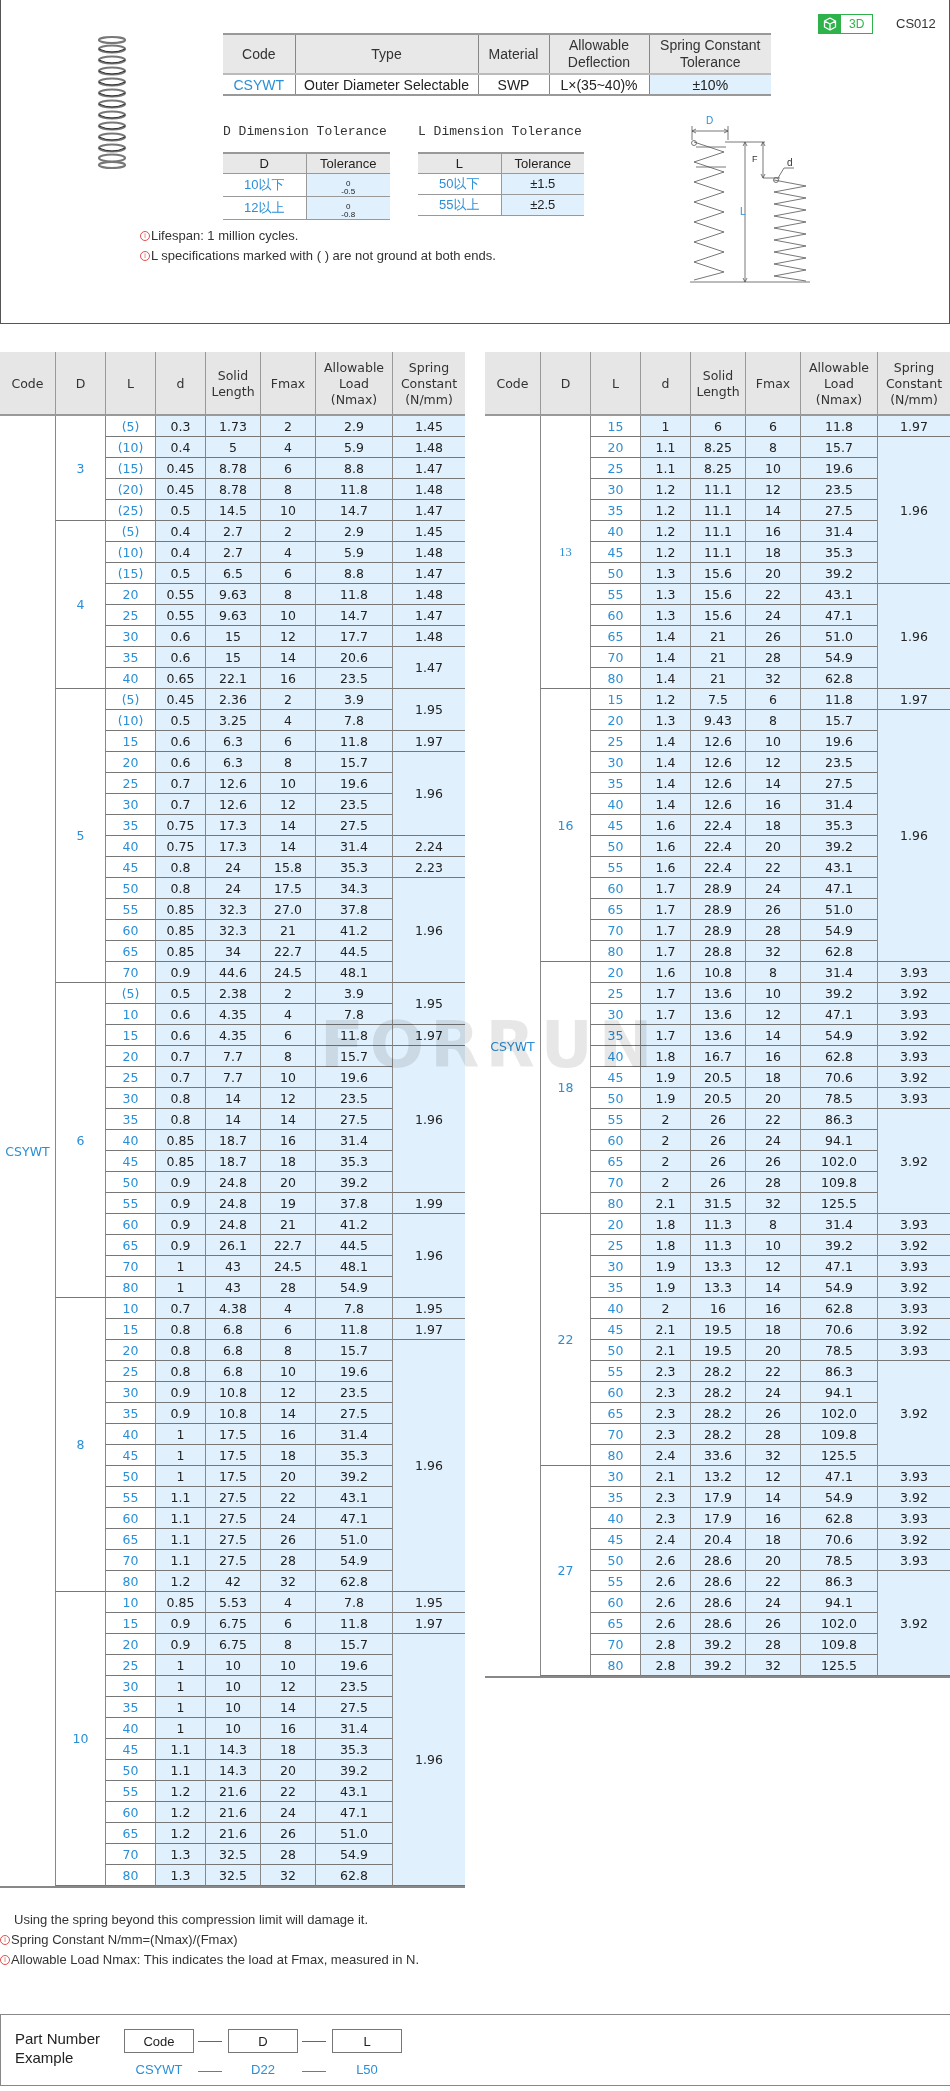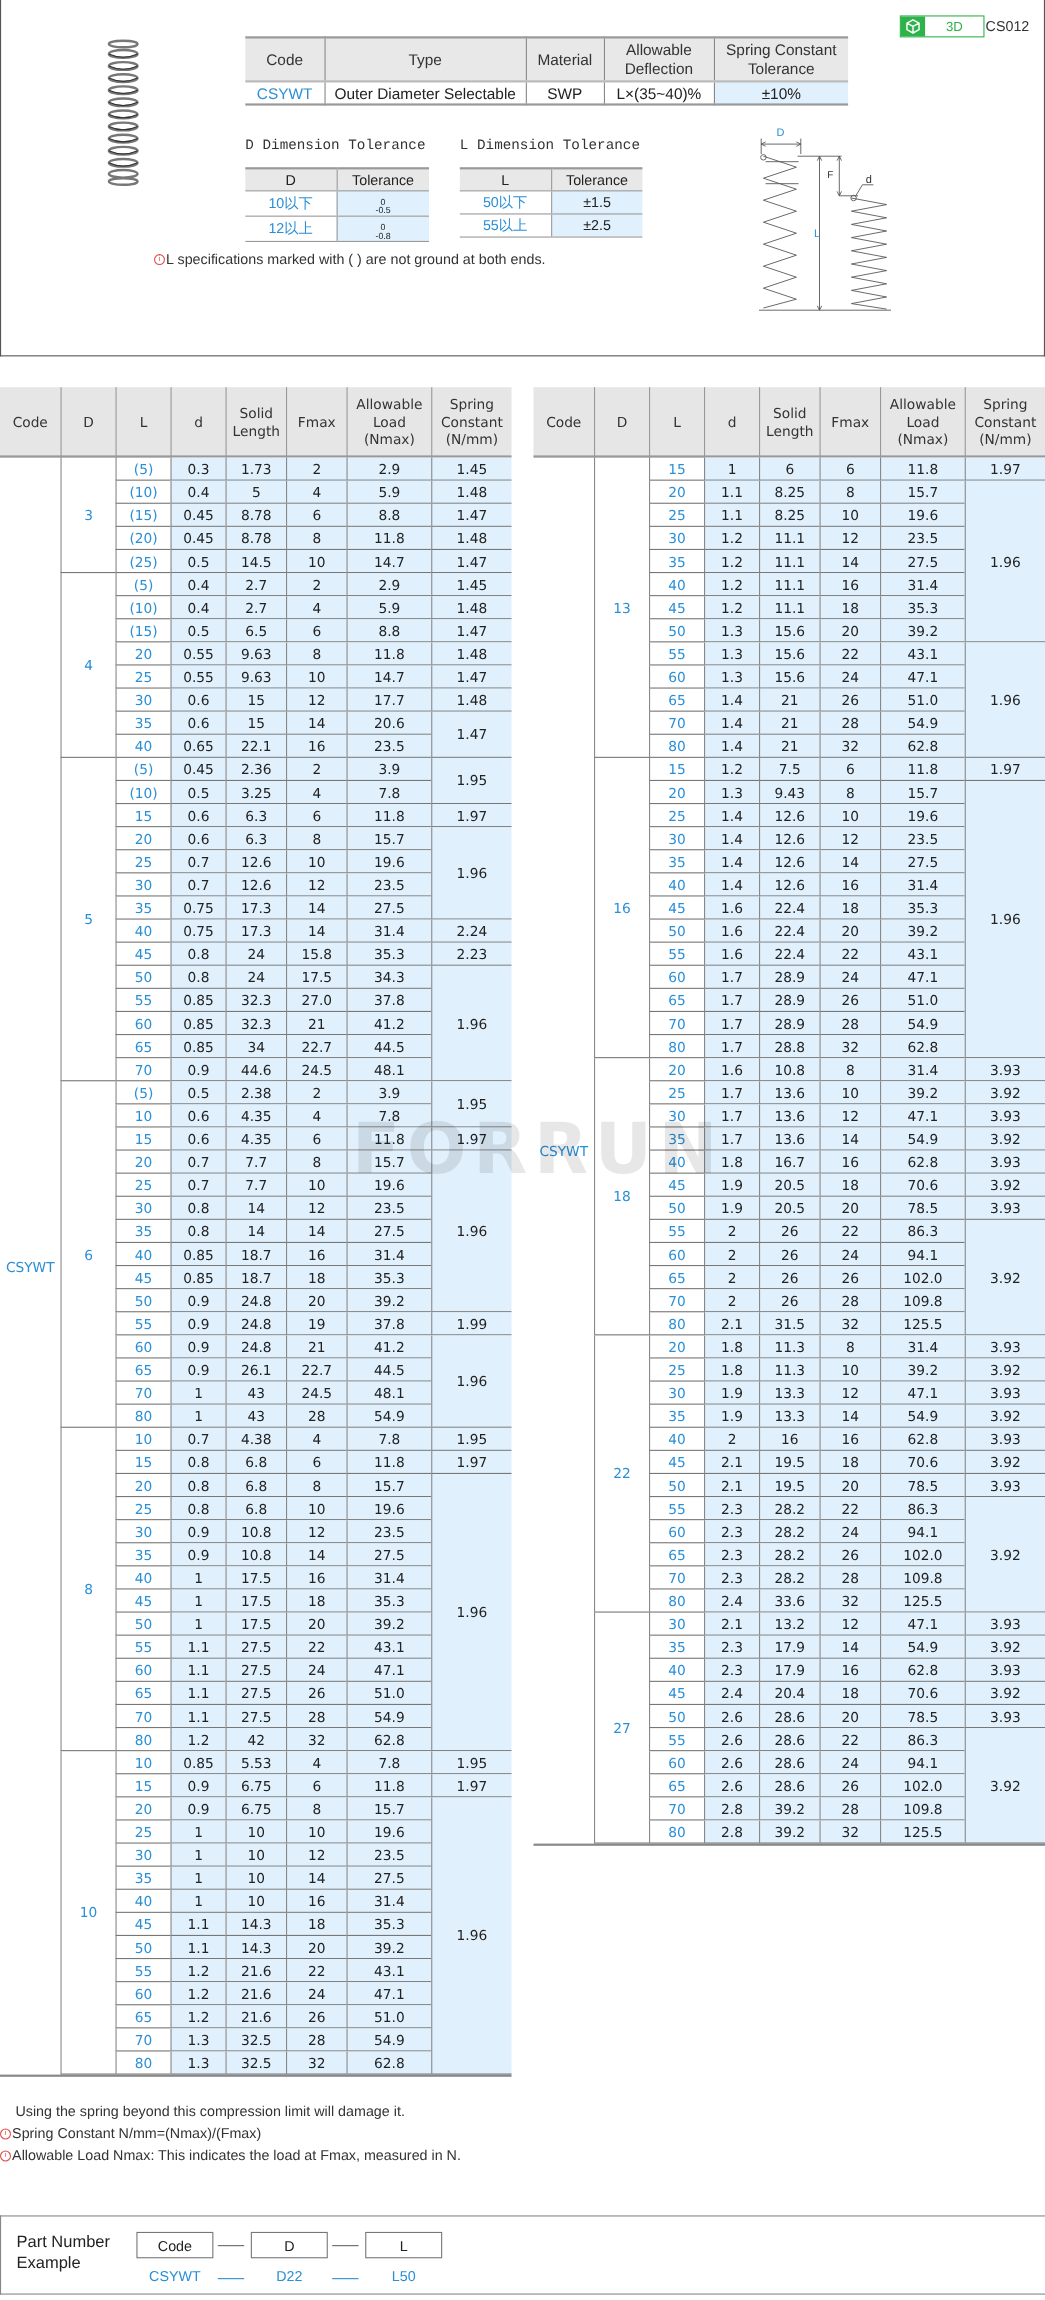--- a/index.html
+++ b/index.html
@@ -1,21 +1,21 @@
 <!DOCTYPE html>
 <html><head>
 <meta charset="utf-8">
 <style>
   * { box-sizing: border-box; margin: 0; padding: 0; }
   body { width: 950px; height: 2091px; background: #fff; font-family: "DejaVu Sans", "Liberation Sans", sans-serif; color: #222; position: relative; overflow: hidden; }
   .top-panel { position: absolute; left: 0; top: 0; width: 950px; height: 324px; border: 1px solid #555; border-top: none; border-left: none; }
   .top-panel .lb { position:absolute; left:0; top:0; width:1px; height:324px; background:#555; }
   .badge { position: absolute; top: 14px; left: 818px; display: flex; align-items: center; height: 20px; border: 1px solid #2eb34a; }
   .badge .cube { width: 22px; height: 18px; background: #2eb34a; display: flex; align-items: center; justify-content: center; }
-  .badge .txt { color: #2eb34a; font-size: 12px; padding: 0 19px; font-family: "Liberation Sans", sans-serif; }
+  .badge .txt { color: #2eb34a; font-size: 12px; padding: 0 8px; font-family: "Liberation Sans", sans-serif; }
   .pcode { position: absolute; top: 16px; left: 896px; font-size: 13px; color: #333; font-family: "Liberation Sans", sans-serif; }
   .spring-photo { position: absolute; left: 95px; top: 34px; }
   table.spec { position: absolute; border-collapse: collapse; font-family: "Liberation Sans", sans-serif; font-size: 14px; }
   table.spec th { background: #e8e8e8; font-weight: normal; color: #333; border-left: 1px solid #888; border-right: 1px solid #888; }
   table.spec td { border-left: 1px solid #888; border-right: 1px solid #888; text-align: center; }
   table.spec tr.hdr { border-top: 2px solid #999; border-bottom: 2px solid #bbb; }
   table.spec tr.val { border-bottom: 2px solid #999; }
   table.spec th:first-child, table.spec td:first-child { border-left: none; }
   table.spec th:last-child, table.spec td:last-child { border-right: none; }
   .blue { color: #2a8fd6; }
@@ -162,20 +162,24 @@
         <td class="lightbg">±1.5</td>
       </tr>
   <tr>
         <td class="blue">55以上</td>
         <td class="lightbg">±2.5</td>
       </tr>
 </tbody>
   </table>
 
 <div class="notes" style="left:140px; top:226px;">
+  <div>
+      <span class="info-i">i</span>
+      <span>Lifespan: 1 million cycles.</span>
+    </div>
   <div>
       <span class="info-i">i</span>
       <span>L specifications marked with ( ) are not ground at both ends.</span>
     </div>
 </div>
 
 <div class="diagram">
   <svg width="150" height="190" viewBox="0 0 150 190">
     <g stroke="#555" stroke-width="0.8" fill="none">
       <line x1="12" y1="31" x2="48" y2="31"></line>
@@ -607,21 +611,21 @@
     <div class="hrow" style="left:0;width:465px;">
       <div class="hcell first" style="left:0px;width:55px;">Code</div>
       <div class="hcell" style="left:55px;width:50px;">D</div>
       <div class="hcell" style="left:105px;width:50px;">L</div>
       <div class="hcell" style="left:155px;width:50px;">d</div>
       <div class="hcell" style="left:205px;width:55px;">Solid<br>Length</div>
       <div class="hcell" style="left:260px;width:55px;">Fmax</div>
       <div class="hcell" style="left:315px;width:77px;">Allowable<br>Load<br>(Nmax)</div>
       <div class="hcell" style="left:392px;width:73px;">Spring<br>Constant<br>(N/mm)</div>
     </div>
-    <div class="span dcol" style="left:55px;top:64px;width:50px;height:273px;">13</div>
+    <div class="span dcol" style="left:55px;top:64px;width:50px;height:273px;font-family:Liberation Serif, serif;">13</div>
     <div class="cell lcol" style="left:105px;top:64px;width:50px;color:#2a8fd6;">15</div>
     <div class="cell lcol bg" style="left:155px;top:64px;width:50px;">1</div>
     <div class="cell lcol bg" style="left:205px;top:64px;width:55px;">6</div>
     <div class="cell lcol bg" style="left:260px;top:64px;width:55px;">6</div>
     <div class="cell lcol bg" style="left:315px;top:64px;width:77px;">11.8</div>
     <div class="cell lcol" style="left:105px;top:85px;width:50px;color:#2a8fd6;">20</div>
     <div class="cell lcol bg" style="left:155px;top:85px;width:50px;">1.1</div>
     <div class="cell lcol bg" style="left:205px;top:85px;width:55px;">8.25</div>
     <div class="cell lcol bg" style="left:260px;top:85px;width:55px;">8</div>
     <div class="cell lcol bg" style="left:315px;top:85px;width:77px;">15.7</div>

